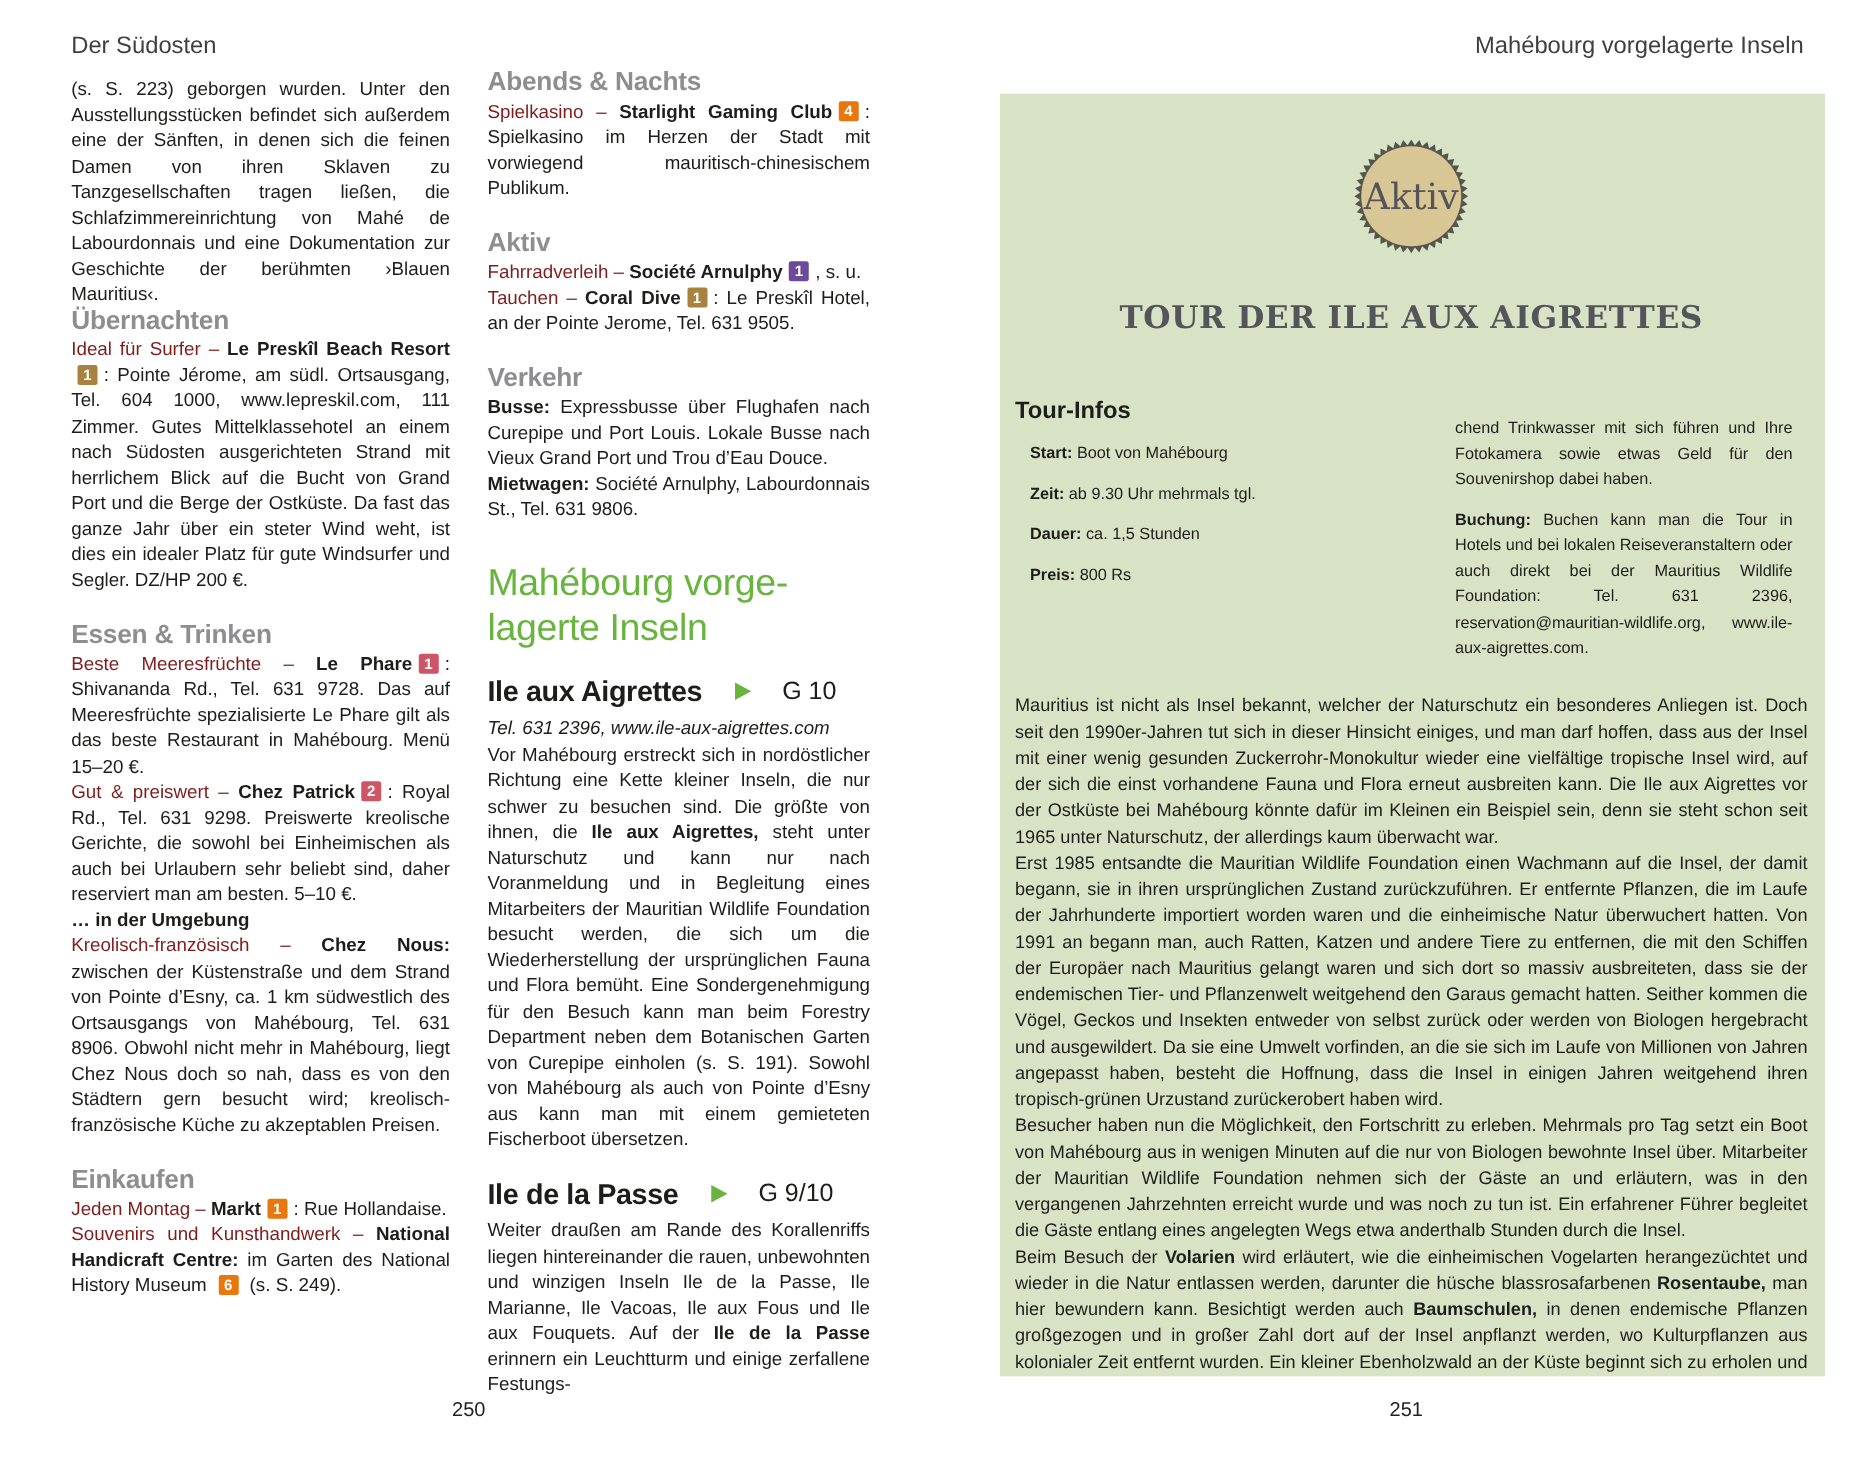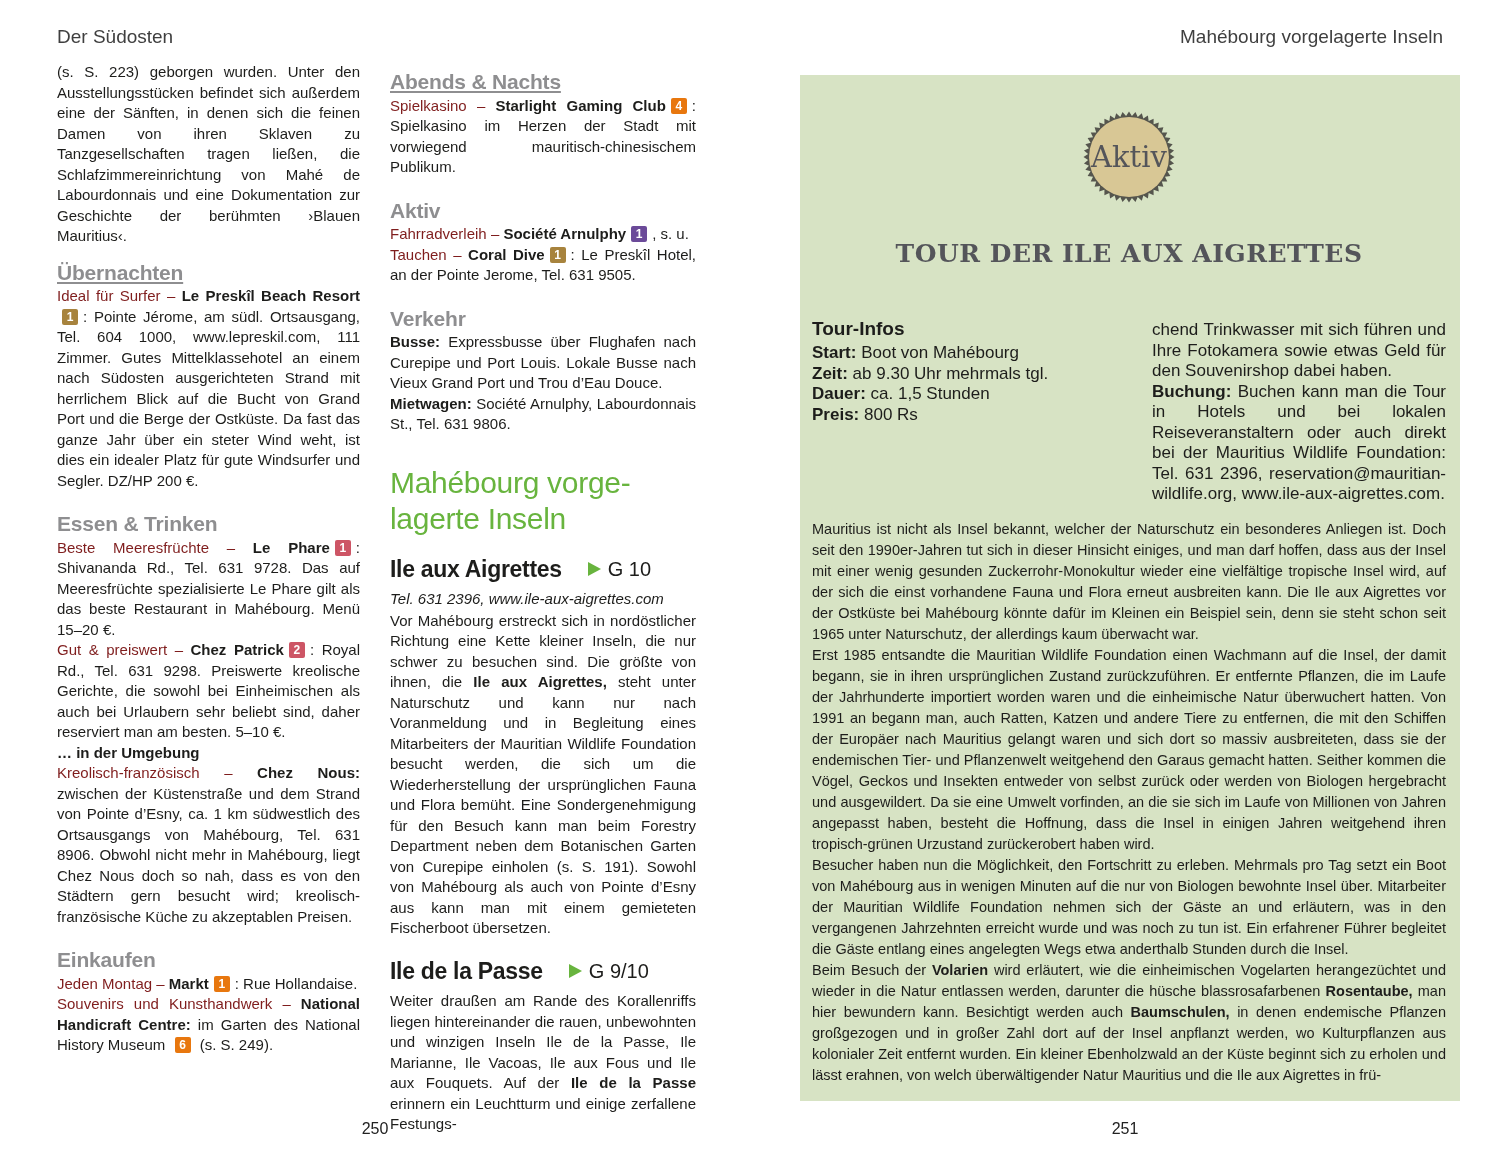--- a/index.html
+++ b/index.html
@@ -13,38 +13,38 @@
   .head-right{right:57px;text-align:right;}
   .col{position:absolute;font-size:15px;line-height:20.5px;}
   .col1{left:57px;top:62px;width:303px;}
   .col2{left:390px;top:56px;width:306px;}
   .body{margin:0;}
   .just{text-align:justify;hyphens:auto;-webkit-hyphens:auto;}
   .gray-heading{
     font-size:21px;font-weight:bold;color:#8e8e90;
     margin:23px 0 3px 0;letter-spacing:-0.2px;
   }
-  [data-sections] > .gray-heading:first-child{margin-top:16px;text-decoration:underline;}
+  [data-sections] > .gray-heading:first-child{margin-top:0;}
   .entry{margin:0;}
   .sub-heading{font-weight:bold;margin:0;}
   .seg-lead{color:#7f1d1d;}
   .seg-b{font-weight:bold;}
   .badge{
     display:inline-block;min-width:12px;height:16px;line-height:16px;
     padding:0 2px;margin:0 5px;border-radius:2px;background:#e8770e;
     color:#fff;font-weight:bold;font-size:12px;text-align:center;
     vertical-align:1px;
   }
   .green-heading{
     color:#68b43e;font-size:30px;line-height:36px;font-weight:normal;
     margin:30px 0 14px 0;letter-spacing:-0.3px;
   }
   .subhead{display:flex;align-items:flex-start;margin:22px 0 10px 0;}
   .subhead-title{font-size:23px;font-weight:bold;letter-spacing:-0.3px;}
-  .map-ref{margin-left:26px;display:flex;align-items:center;font-size:20px;}
+  .map-ref{margin-left:26px;display:flex;align-items:center;font-size:20px;gap:18px;}
   .tri{
     width:0;height:0;border-left:13px solid #68b43e;
     border-top:7px solid transparent;border-bottom:7px solid transparent;
     display:inline-block;margin-right:7px;
   }
   .italic-line{font-style:italic;margin:0 0 1px 0;}
   
   .green-box{
     position:absolute;left:800px;top:75px;width:660px;height:1026px;
     background:#d7e3c4;box-sizing:border-box;padding:0 14px 0 12px;
@@ -55,21 +55,21 @@
     font-family:"DejaVu Serif",serif;font-size:29px;fill:#54555a;
   }
   .box-title{
     font-family:"DejaVu Serif",serif;font-weight:bold;font-size:25px;
     color:#54555a;text-align:center;margin-top:36px;letter-spacing:0.5px;
   }
   .tour-cols{display:flex;gap:40px;margin-top:50px;}
   .tour-col-left{flex:0 0 300px;}
   .tour-col-right{flex:1;padding-top:2px;}
   .tour-heading{font-size:19px;font-weight:bold;margin:0 0 3px 0;}
-  .tour-line{margin:0;font-size:17px;line-height:20.5px;}
+  .tour-line{margin:12px;font-size:13px;line-height:20.5px;}
   .box-body{margin-top:14px;}
   .box-para{margin:0;font-size:14.5px;line-height:21px;}
   .pageno{
     position:absolute;top:1120px;width:750px;text-align:center;
     font-size:16px;color:#222;
   }
   .pageno-left{left:0;}
   .pageno-right{left:750px;}
 </style>
 </head>

